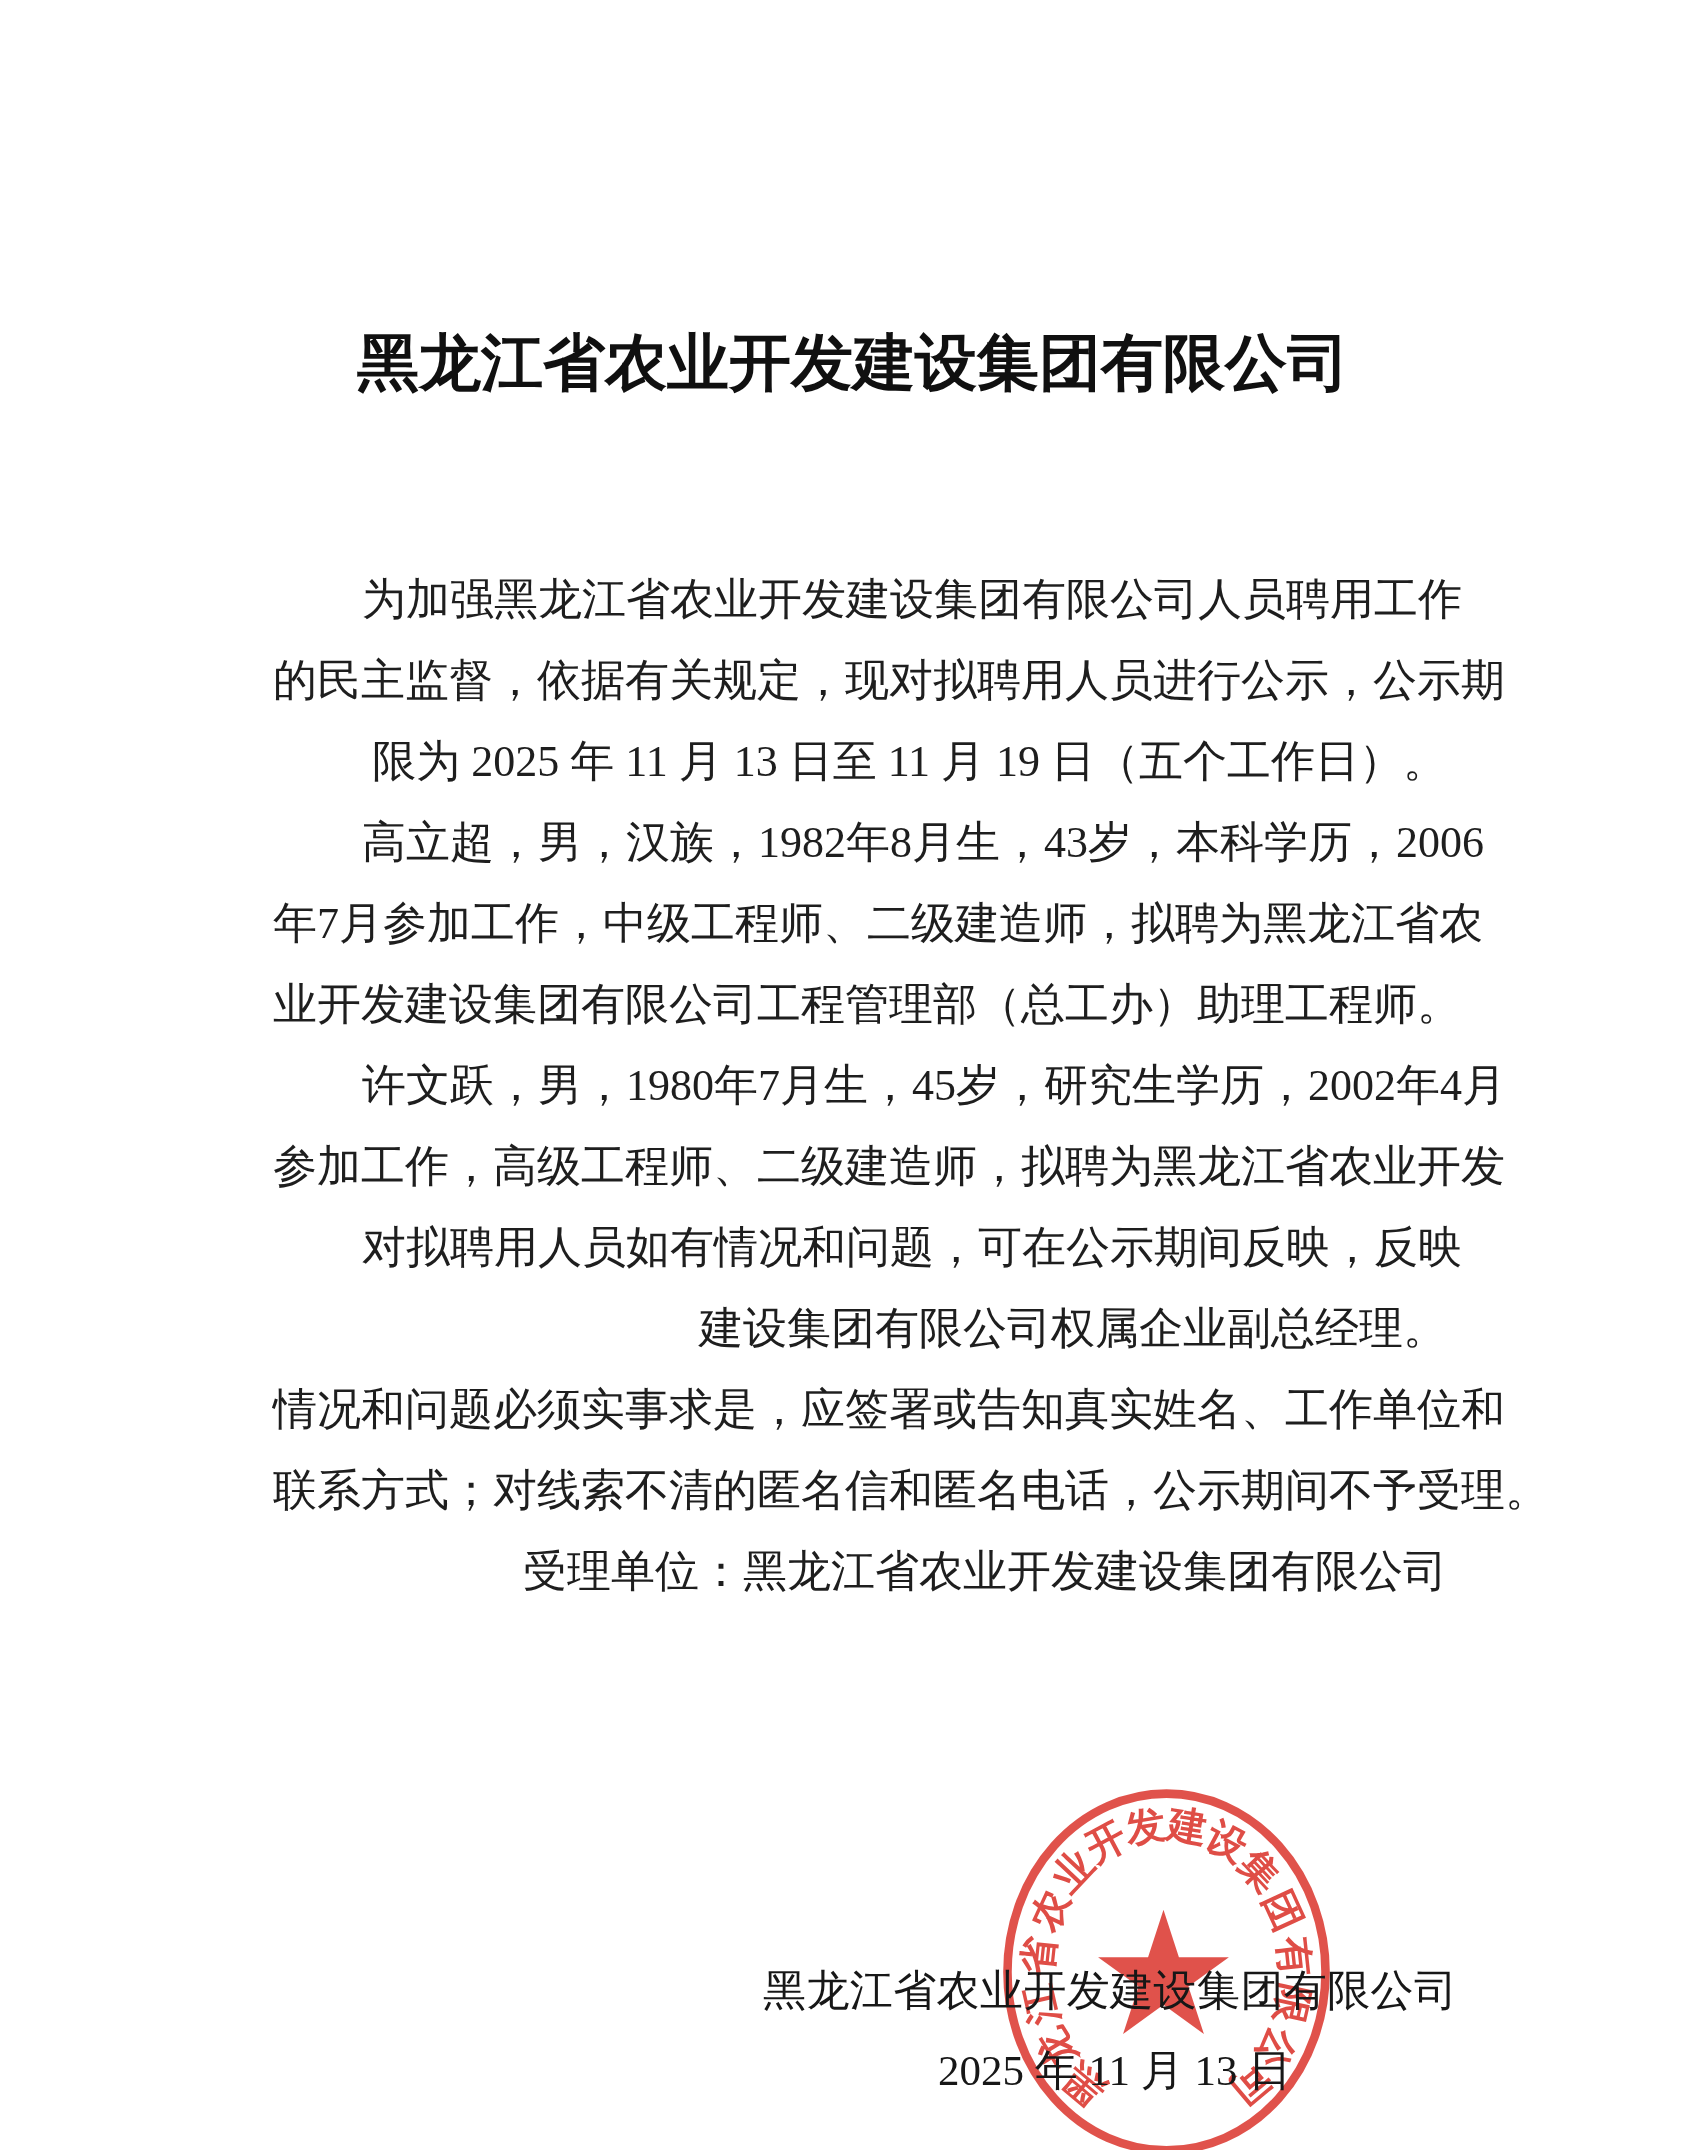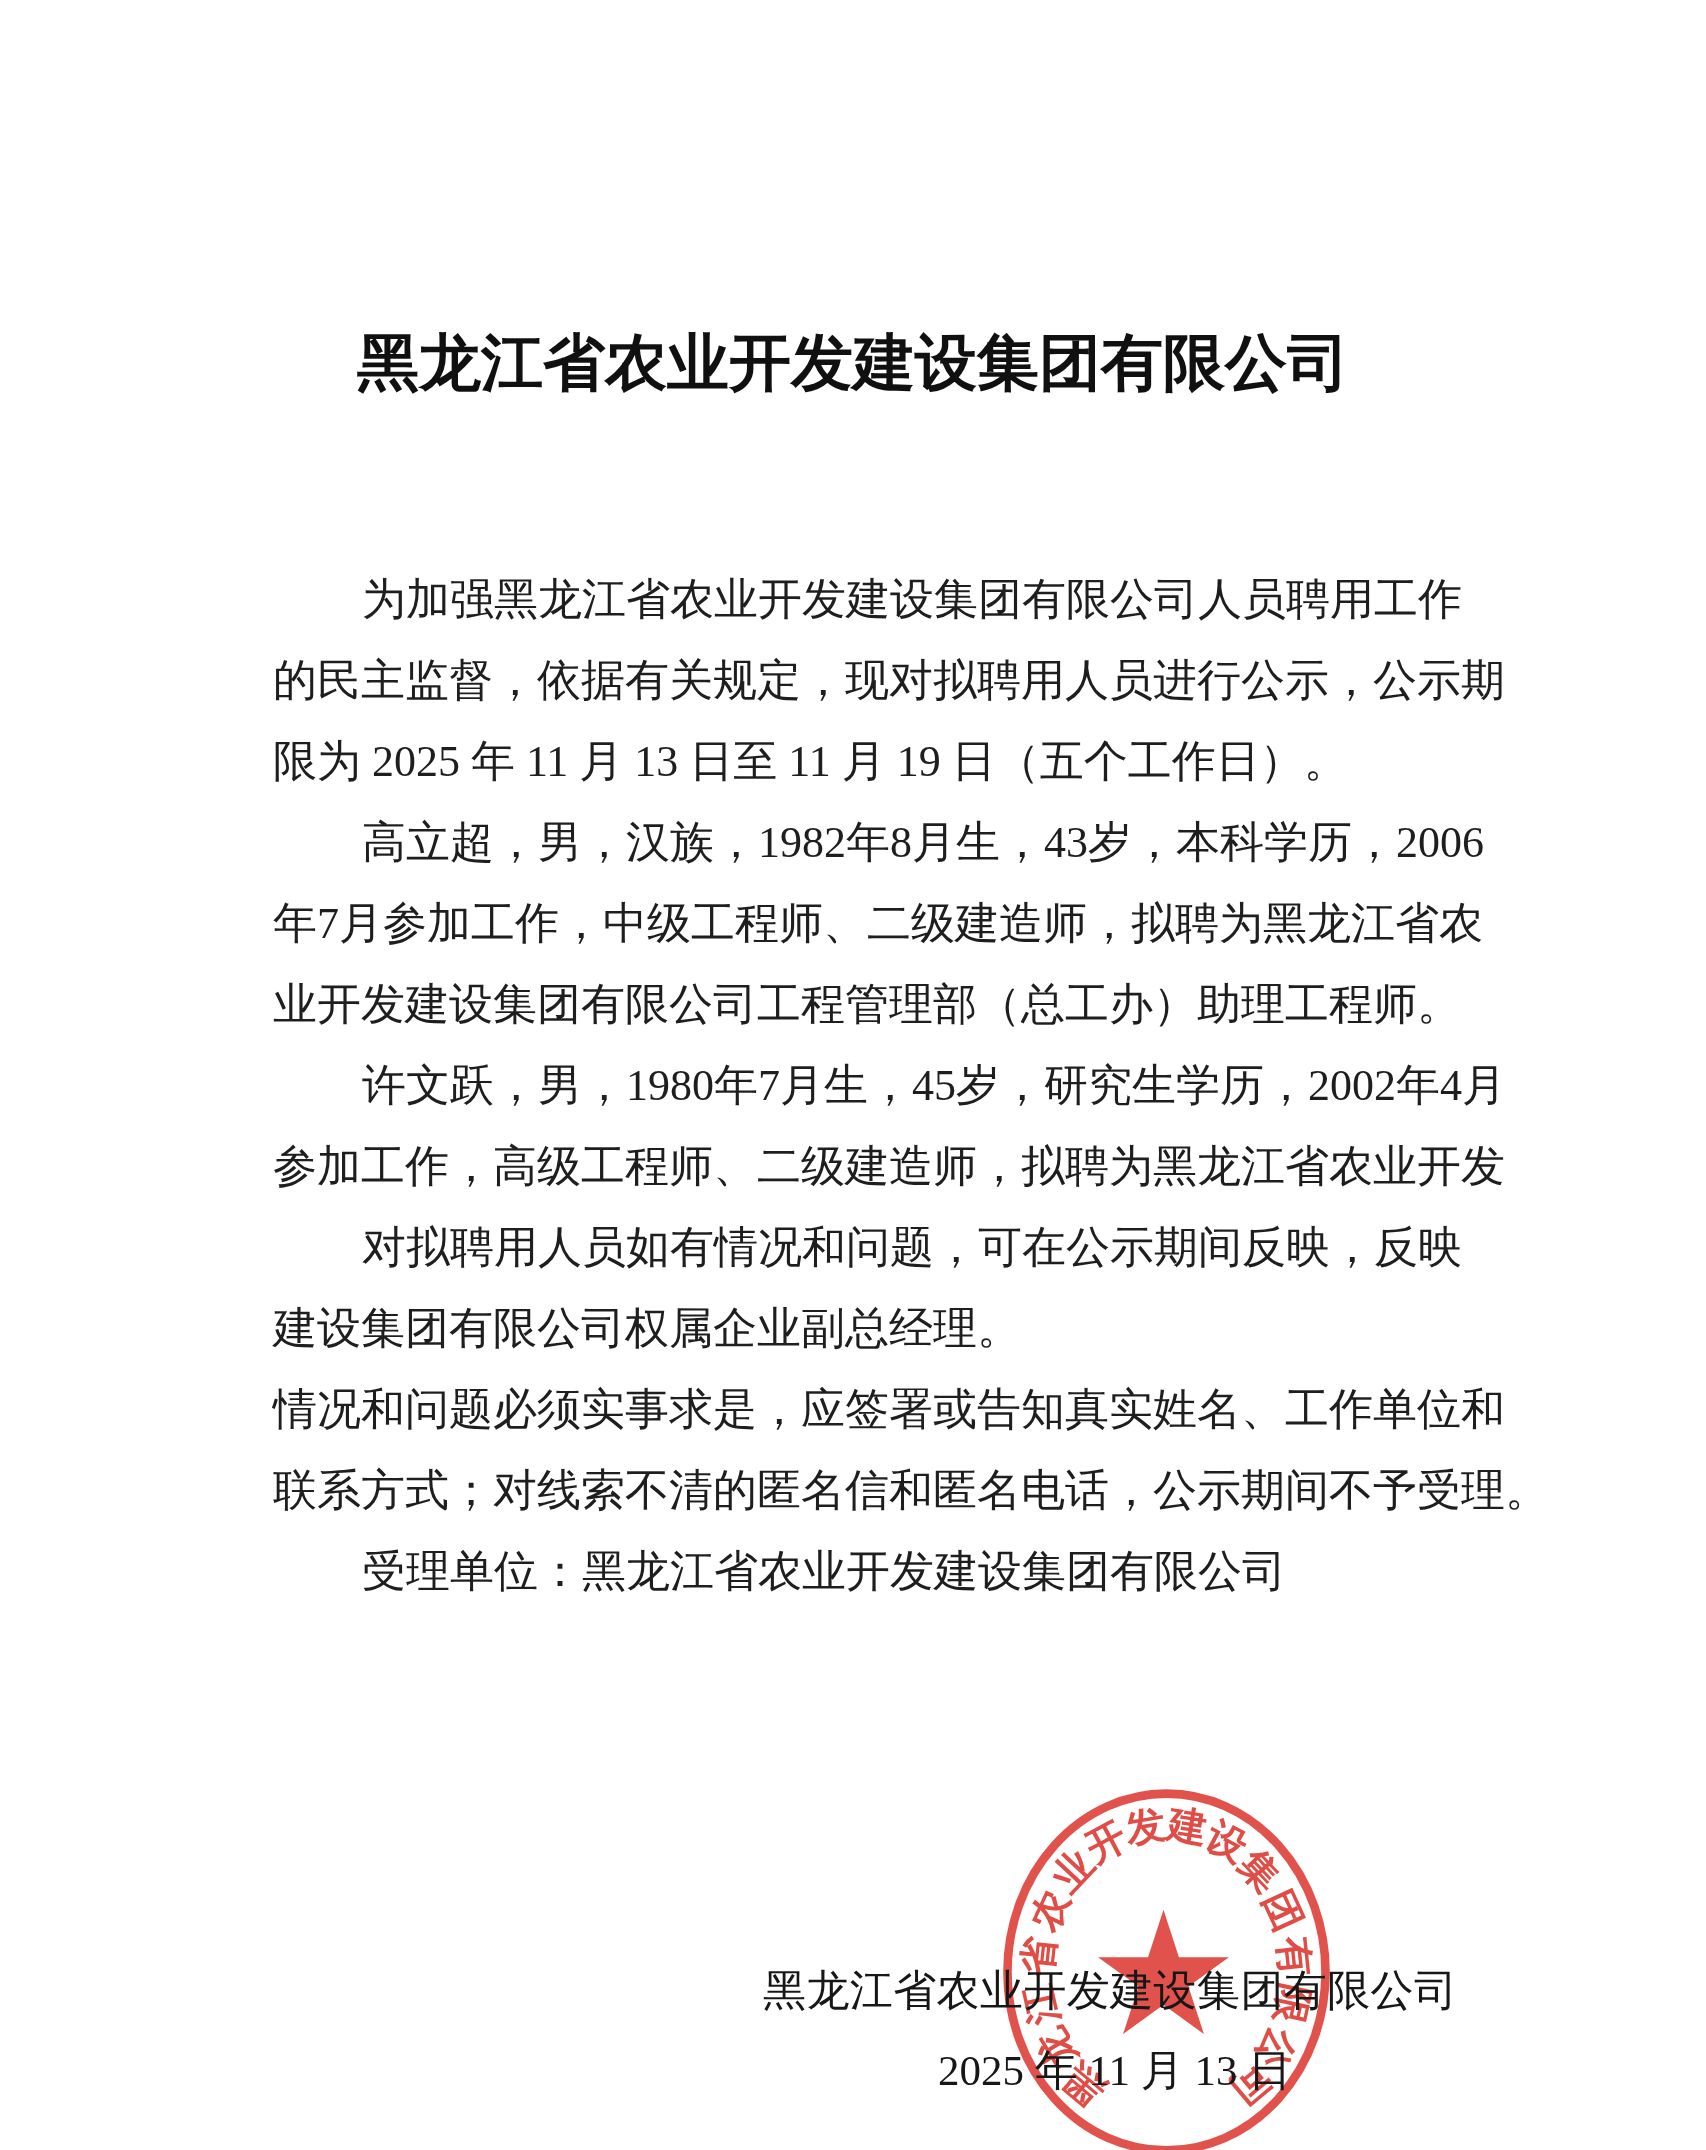--- a/index.html
+++ b/index.html
@@ -34,20 +34,21 @@
     position:absolute;
     left:273px;top:559px;width:1174px;
     font-size:44px;
     line-height:81px;
     color:var(--ink-color);
     z-index:3;
   }
   .body-text .line{
     height:81px;
     white-space:nowrap;
+    text-align:right;
   }
   .body-text .line.indent{
     padding-left:89px;
   }
 
   .sig{
     position:absolute;
     white-space:nowrap;
     color:#171717;
     z-index:3;

